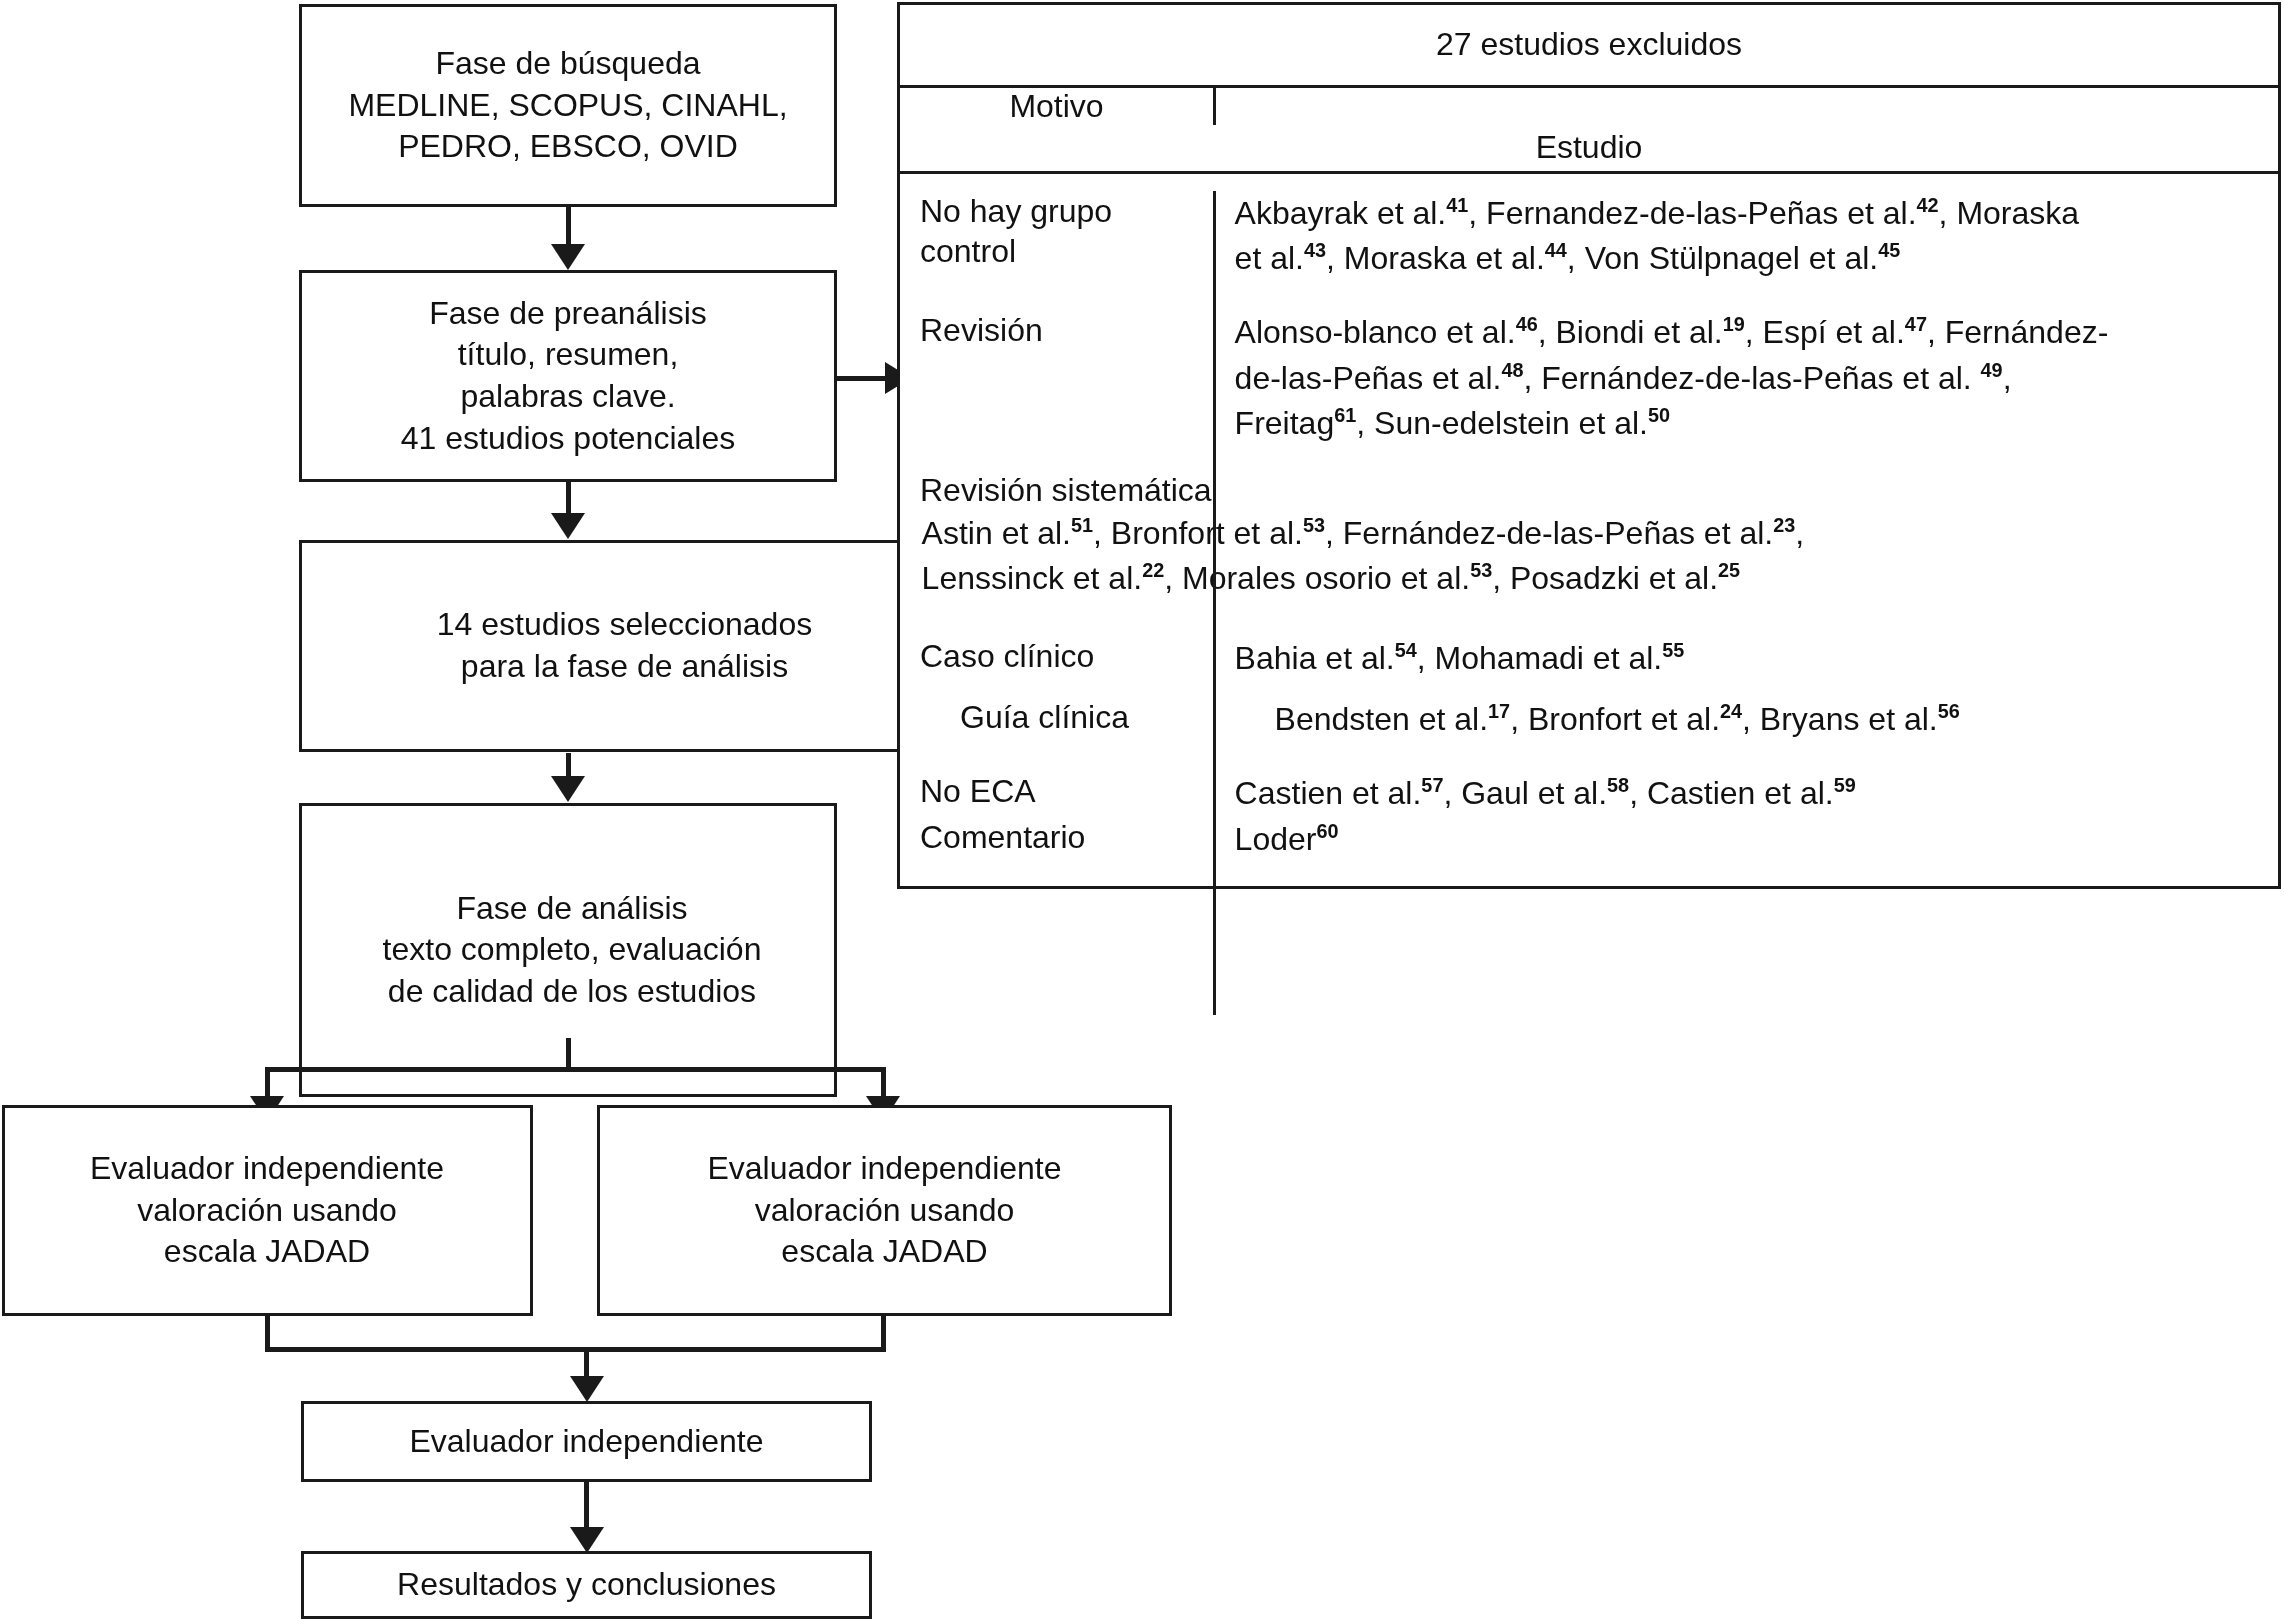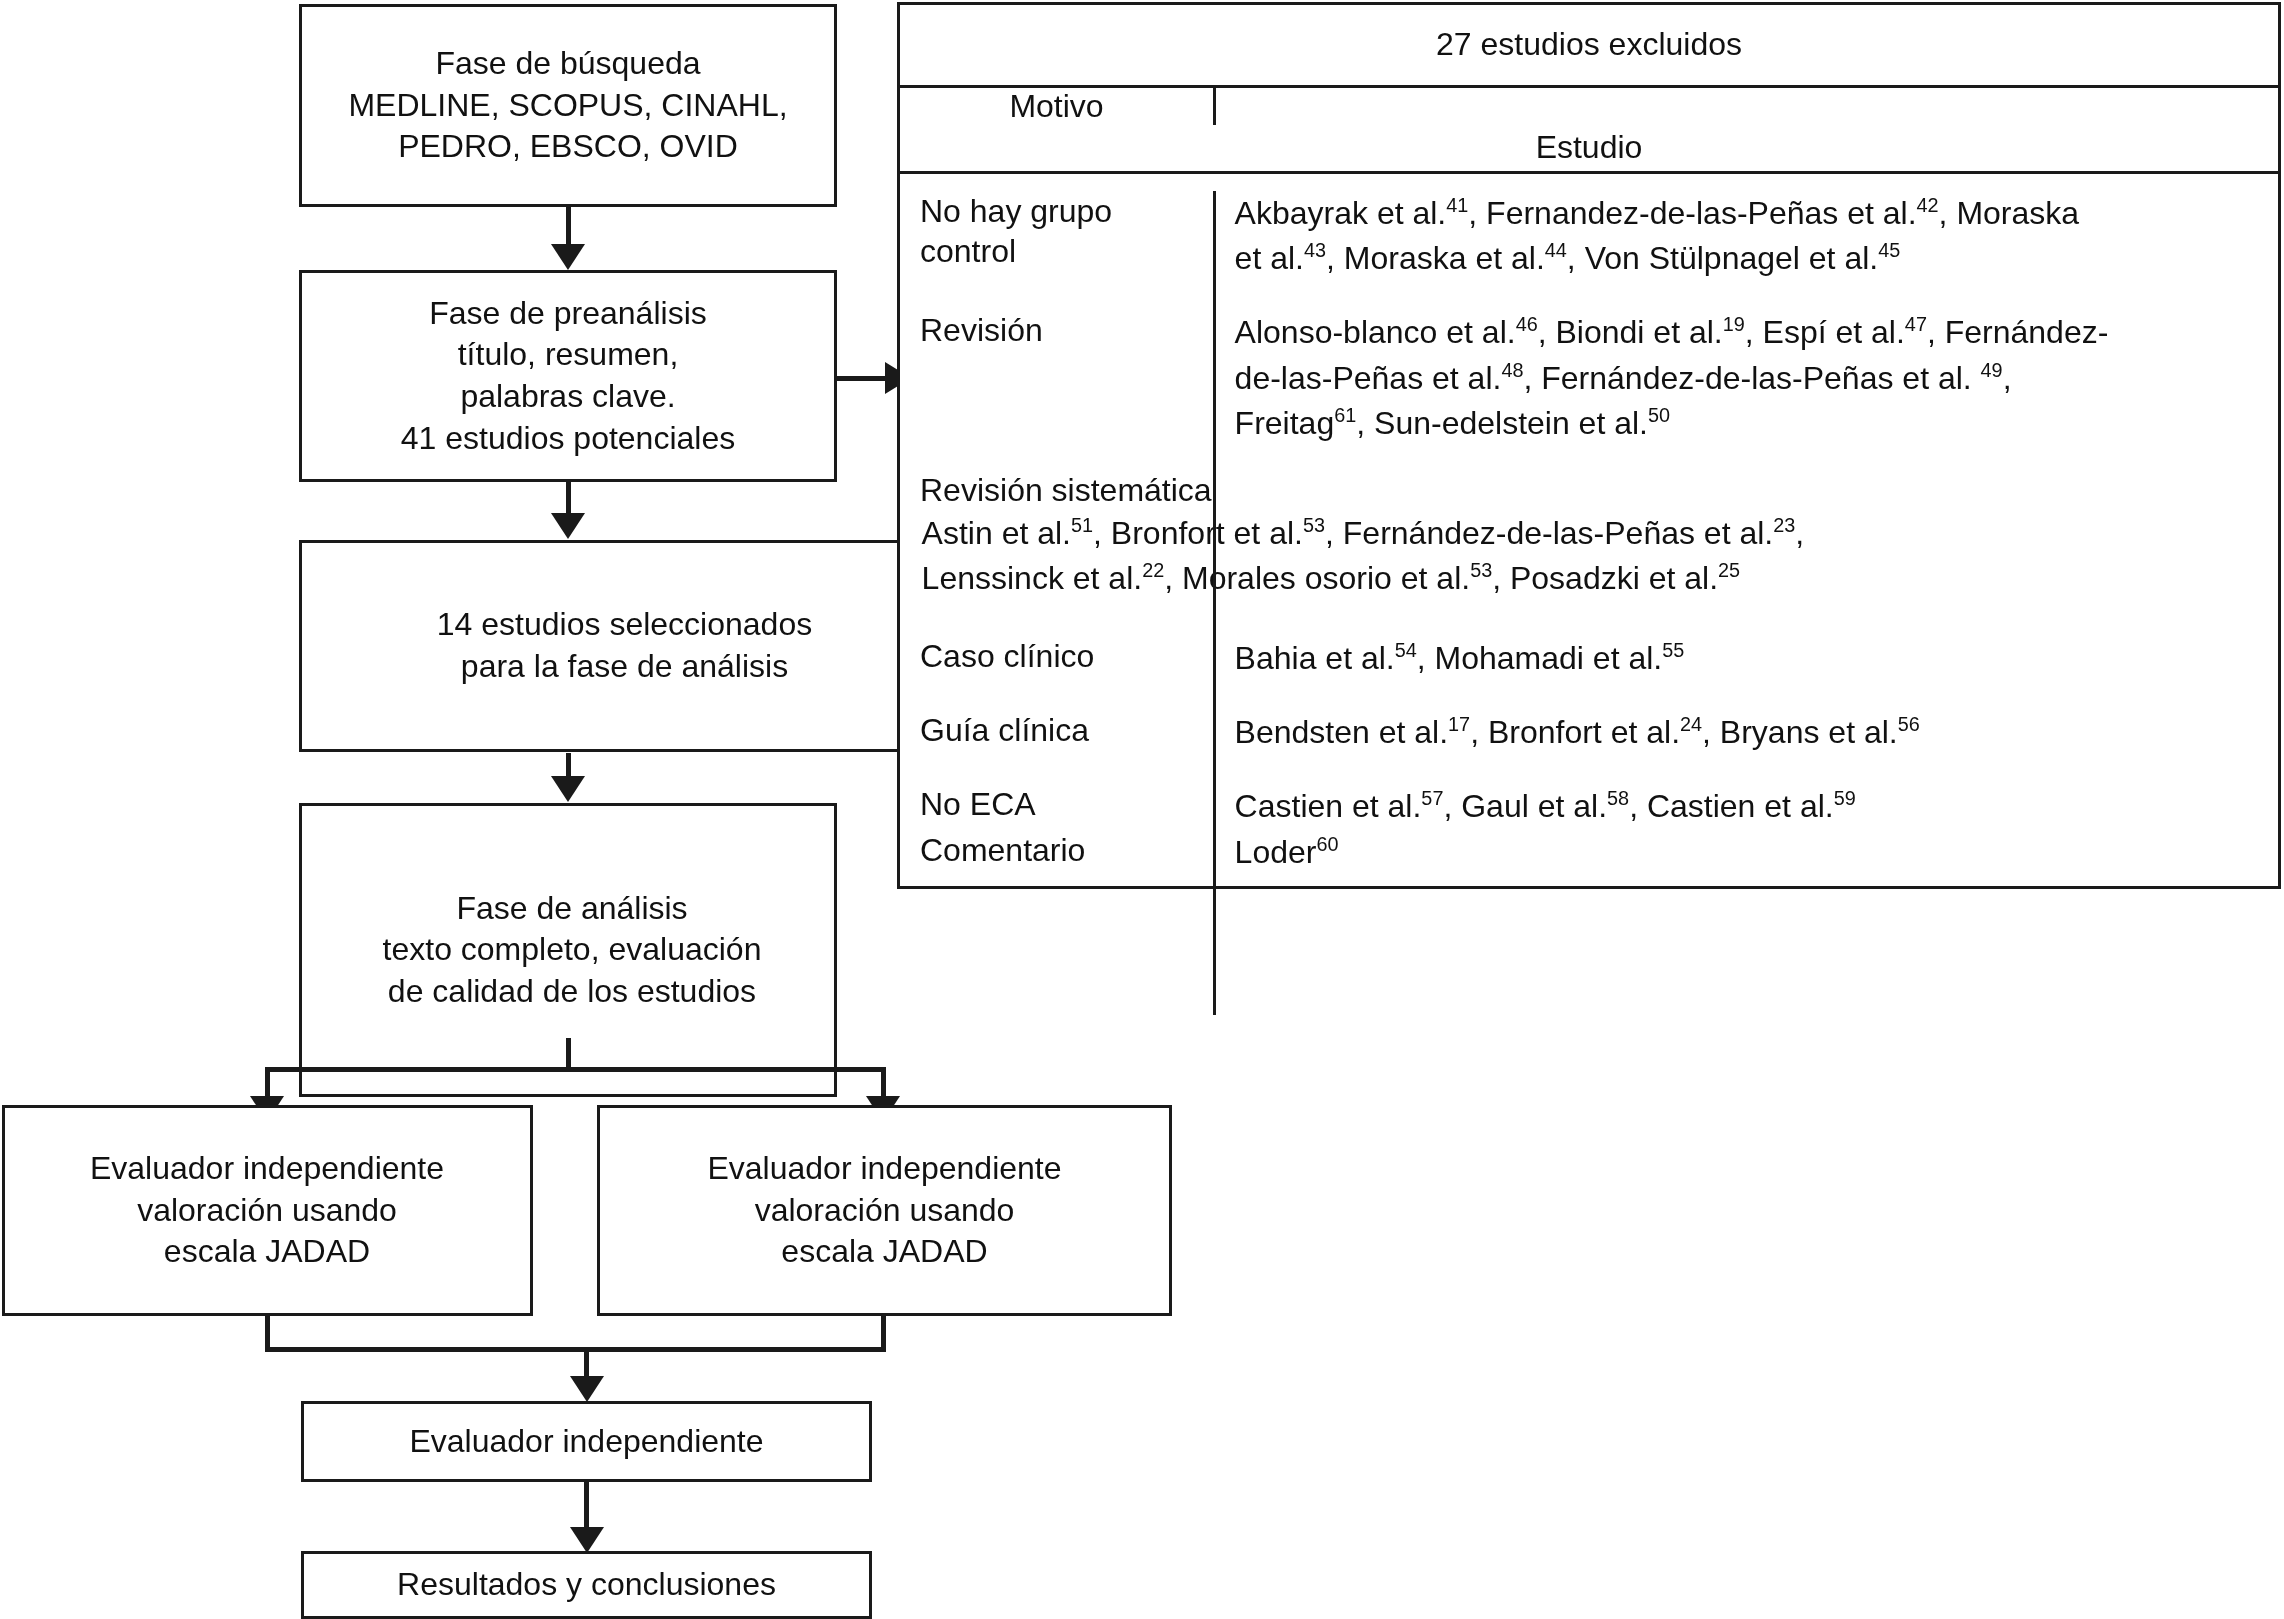--- a/index.html
+++ b/index.html
@@ -26,21 +26,21 @@
   #tbl .thead{height:83px;display:flex;border-bottom:3.9px solid #1a1a1a;flex-direction:column;}
   #tbl .thead .c1{width:313px;display:flex;align-items:center;justify-content:center;
        font-size:32px;border-right:3.1px solid #1a1a1a;}
   #tbl .thead .c2{flex:1;display:flex;align-items:center;justify-content:center;font-size:32px;}
   #tbl .tbody{position:relative;height:824px;}
   #tbl .vdiv{position:absolute;left:313px;top:0;width:3.1px;height:100%;background:#1a1a1a;}
   #tbl .trow{display:flex;}
   #tbl .trow .m{width:313px;box-sizing:border-box;padding:0 0 0 20px;font-size:32px;line-height:1.28;}
   #tbl .trow .s{flex:1;box-sizing:border-box;padding:0 0 0 21.6px;font-size:32px;line-height:1.42;
        white-space:nowrap;}
-  sup{font-size:0.62em;vertical-align:super;line-height:0;}
+  sup{font-size:0.62em;vertical-align:super;line-height:0;font-weight:bold;}
 </style>
 </head>
 <body>
 
 <div id="stage">
 
   <div class="box" style="left:299px;top:3.9px;width:538px;height:203px;">
     <span class="txt">Fase de búsqueda
 MEDLINE, SCOPUS, CINAHL,
 PEDRO, EBSCO, OVID</span>
@@ -136,21 +136,21 @@
         <div class="m">Revisión
 sistemática</div>
         <div class="s">Astin et al.<sup>51</sup>, Bronfort et al.<sup>53</sup>, Fernández-de-las-Peñas et al.<sup>23</sup>,<br>Lenssinck et al.<sup>22</sup>, Morales osorio et al.<sup>53</sup>, Posadzki et al.<sup>25</sup></div>
       </div>
 
       <div class="trow" style="margin-top:34px;">
         <div class="m">Caso clínico</div>
         <div class="s">Bahia et al.<sup>54</sup>, Mohamadi et al.<sup>55</sup></div>
       </div>
 
-      <div class="trow" style="margin-top:29px;">
+      <div class="trow" style="margin-top:16px;padding-left:40px;">
         <div class="m">Guía clínica</div>
         <div class="s">Bendsten et al.<sup>17</sup>, Bronfort et al.<sup>24</sup>, Bryans et al.<sup>56</sup></div>
       </div>
 
       <div class="trow" style="margin-top:29px;">
         <div class="m">No ECA</div>
         <div class="s">Castien et al.<sup>57</sup>, Gaul et al.<sup>58</sup>, Castien et al.<sup>59</sup></div>
       </div>
 
       <div class="trow" style="justify-content:center;">

